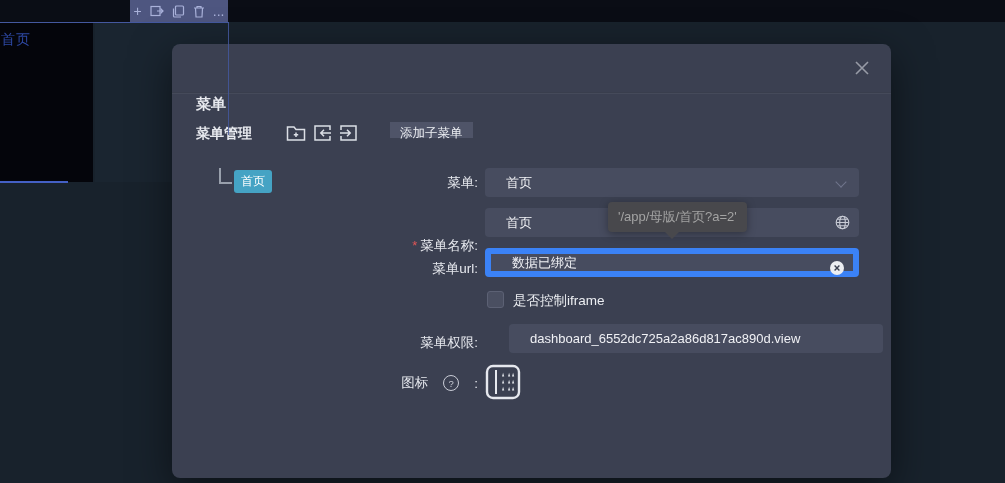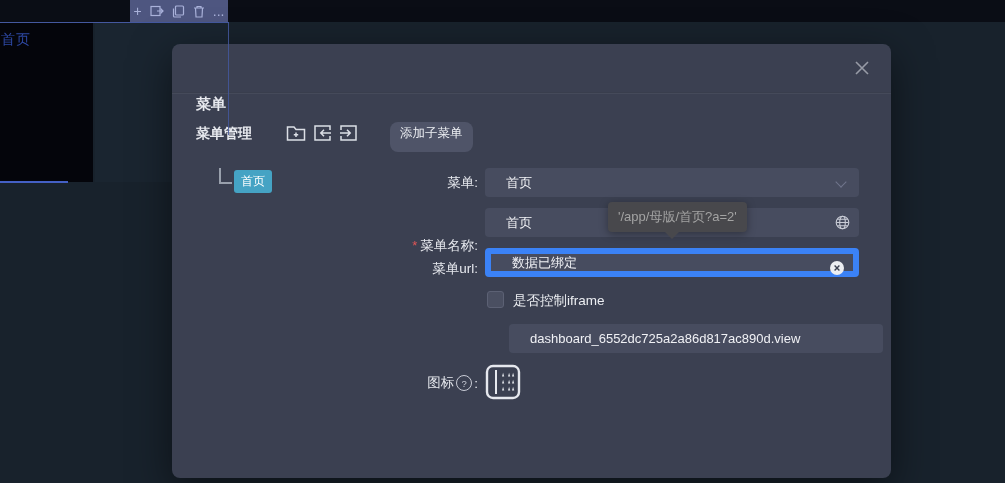--- a/index.html
+++ b/index.html
@@ -30,22 +30,22 @@
     background:#3b4051;border-radius:8px;z-index:10;
     box-shadow:0 12px 40px rgba(0,0,0,.5);
   }
   .modal-header{position:absolute;left:0;top:0;width:100%;height:48px;border-bottom:1px solid #31364233;box-shadow:0 1px 0 #454a5a;}
   .modal-title{position:absolute;left:24px;top:0;line-height:48px;font-size:15px;font-weight:bold;color:#e8eaef;margin-top:36px;}
   .modal-close{position:absolute;right:20px;top:15px;width:18px;height:18px;cursor:pointer;}
 
   .manage-label{position:absolute;left:24px;top:81px;font-size:14px;font-weight:bold;color:#e8eaef;}
   .manage-icons{position:absolute;left:114px;top:80px;display:flex;gap:7px;align-items:center;}
   .add-btn{
-    position:absolute;left:218px;top:78px;height:30px;line-height:23px;padding:0 10px;
-    background:#4f5468;border-radius:8px;font-size:12.5px;color:#eef0f4;cursor:pointer;
+    position:absolute;left:218px;top:78px;height:16px;line-height:23px;padding:0 10px;
+    background:#4f5468;border-radius:0;font-size:12.5px;color:#eef0f4;cursor:pointer;
   }
 
   .tree-connector{position:absolute;left:47px;top:124px;width:11px;height:14px;
     border-left:2px solid #99a0ac;border-bottom:2px solid #99a0ac;}
   .tree-chip{
     position:absolute;left:62px;top:126px;background:#45a3c4;color:#ffffff;
     font-size:12px;padding:3px 7px;border-radius:3px;cursor:pointer;
   }
 
   .frm-label{position:absolute;left:0;width:306px;text-align:right;font-size:13.5px;color:#e6e8ee;}
@@ -75,21 +75,21 @@
   }
 
   .checkbox{
     position:absolute;left:315px;top:247px;width:17px;height:17px;box-sizing:border-box;
     background:#4a4f61;border:1px solid #5c6174;border-radius:3px;cursor:pointer;
   }
   .checkbox-label{position:absolute;left:341px;top:248px;font-size:13.5px;color:#eceef2;}
 
   .url-field{border:6px solid #3b82f6;}
 
-  .icon-label{position:absolute;left:0;width:306px;top:330px;text-align:right;font-size:13.5px;color:#e6e8ee;display:flex;justify-content:flex-end;align-items:center;gap:2px;}
+  .icon-label{position:absolute;left:0;width:306px;top:330px;text-align:right;font-size:13.5px;color:#e6e8ee;display:flex;justify-content:flex-end;align-items:center;gap:15px;}
   .help-circle{
     display:inline-flex;width:14px;height:14px;border:1px solid #c9ccd6;border-radius:50%;
     align-items:center;justify-content:center;font-size:9.5px;color:#c9ccd6;cursor:pointer;
   }
   .icon-picker{position:absolute;left:313px;top:320px;width:36px;height:36px;cursor:pointer;}
 </style>
 </head>
 <body>
 
 <div class="topbar"></div>
@@ -193,20 +193,21 @@
       <svg width="14" height="14" viewBox="0 0 14 14">
         <circle cx="7" cy="7" r="7" fill="#eceef2"></circle>
         <path d="M4.6 4.6 L9.4 9.4 M9.4 4.6 L4.6 9.4" stroke="#3b4051" stroke-width="1.4"></path>
       </svg>
     </span>
   </div>
 
   <span class="checkbox"></span>
   <span class="checkbox-label">是否控制iframe</span>
 
+  <span class="frm-label" style="top:290px;">菜单权限:</span>
   <div class="frm-field" style="top:280px;margin-left:24px;">
     <span>dashboard_6552dc725a2a86d817ac890d.view</span>
   </div>
 
   <span class="icon-label">
     <span>图标</span>
       <span class="help-circle">?</span>
       <span>:</span>
   </span>
   <span class="icon-picker">

